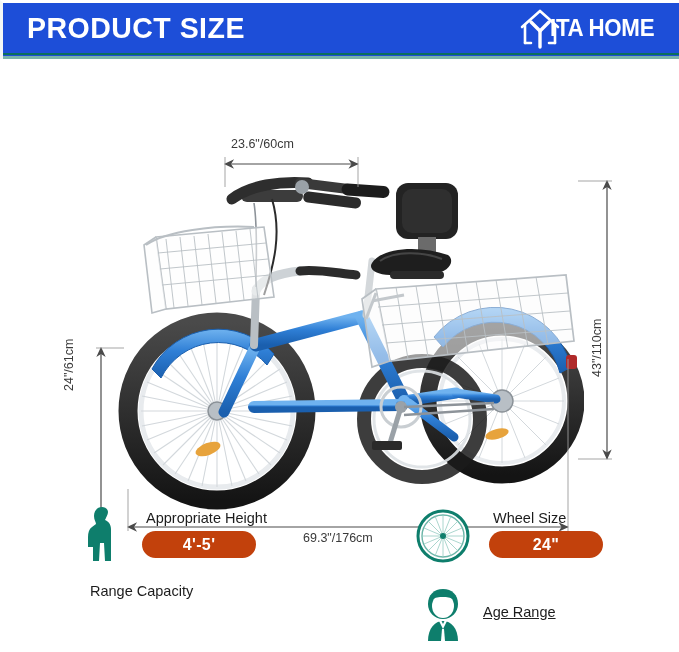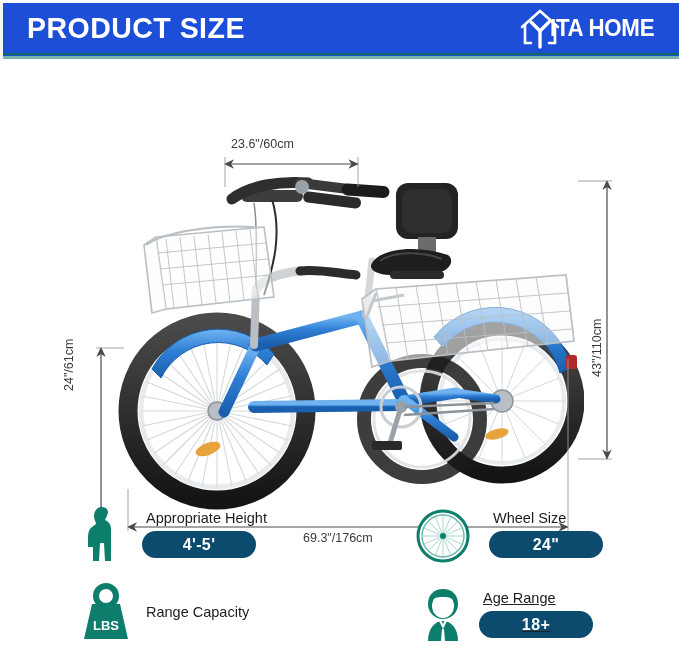--- a/index.html
+++ b/index.html
@@ -87,21 +87,21 @@
     position:absolute;display:flex;align-items:center;
   }
   .spec-icon{width:56px;height:62px;flex:0 0 auto;position:relative;}
   .spec-body{display:flex;flex-direction:column;align-items:flex-start;margin-left:8px;}
   .spec-label{
     font-size:14.5px;color:#1c1c1c;margin-bottom:5px;
     font-family:"Liberation Sans", sans-serif;white-space:nowrap;
     padding-left:4px;
   }
   .spec-pill{
-    background:#0c4a6e;color:#ffffff;border-radius:16px;
+    background:#c2410c;color:#ffffff;border-radius:16px;
     min-width:114px;height:27px;line-height:27px;text-align:center;
     font-size:16px;font-weight:bold;letter-spacing:0.4px;
     font-family:"Liberation Sans", sans-serif;
     box-sizing:border-box;padding:0 14px;
   }
   .spec-1{left:78px;top:8px;}
   .spec-2{left:415px;top:8px;gap:10px;}
   .spec-3{left:78px;top:88px;}
   .spec-4{left:415px;top:88px;text-decoration:underline;}
 </style>
@@ -391,42 +391,34 @@
         <circle cx="28" cy="33" r="3" fill="#0e7e6c"></circle>
       </svg>
     </div>
     <div class="spec-body">
       <div class="spec-label">Wheel Size</div>
       <div class="spec-pill">24"</div>
     </div>
   </div>
 
   <div class="spec spec-3">
-    <div class="spec-icon">
-      <svg width="56" height="62" viewBox="0 0 56 62">
-        <circle cx="28" cy="13" r="10" fill="none" stroke="#0e7e6c" stroke-width="6"></circle>
-        <path d="M14 21 L42 21 L50 56 L6 56 Z" fill="#0e7e6c"></path>
-        <text x="28" y="47" font-family="Liberation Sans, sans-serif" font-size="13" font-weight="bold" fill="#ffffff" text-anchor="middle">LBS</text>
-      </svg>
-    </div>
     <div class="spec-body">
       <div class="spec-label">Range Capacity</div>
     </div>
   </div>
 
   <div class="spec spec-4">
     <div class="spec-icon">
       <svg width="56" height="62" viewBox="0 0 56 62">
         <path d="M28 6 C19 6 13 12 13 21 C13 29 19 36 28 36 C37 36 43 29 43 21 C43 12 37 6 28 6 Z" fill="#0e7e6c"></path>
         <path d="M17 18 C17 10 22 8 28 8 C34 8 39 10 39 18 C36 14 32 13 28 13 C24 13 20 14 17 18 Z" fill="#0e7e6c"></path>
         <ellipse cx="28" cy="23" rx="11" ry="12" fill="#ffffff"></ellipse>
         <path d="M17 17 C19 11 24 9 28 9 C33 9 38 11 39 17 C35 14 32 14 28 14 C24 14 20 14 17 17 Z" fill="#0e7e6c"></path>
         <path d="M13 58 C13 45 20 38 28 38 C36 38 43 45 43 58 Z" fill="#0e7e6c"></path>
         <path d="M24 38 L28 46 L32 38 L30 37 L28 41 L26 37 Z" fill="#ffffff"></path>
         <path d="M27 46 L29 46 L30 58 L26 58 Z" fill="#ffffff"></path>
       </svg>
     </div>
     <div class="spec-body">
       <div class="spec-label">Age Range</div>
-      <div class="spec-pill">18+</div>
     </div>
   </div>
 </div>
 
 </body></html>

